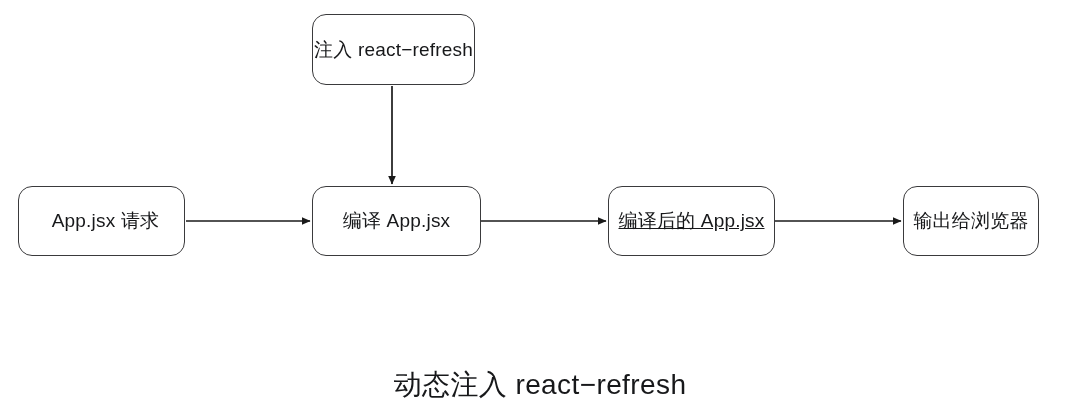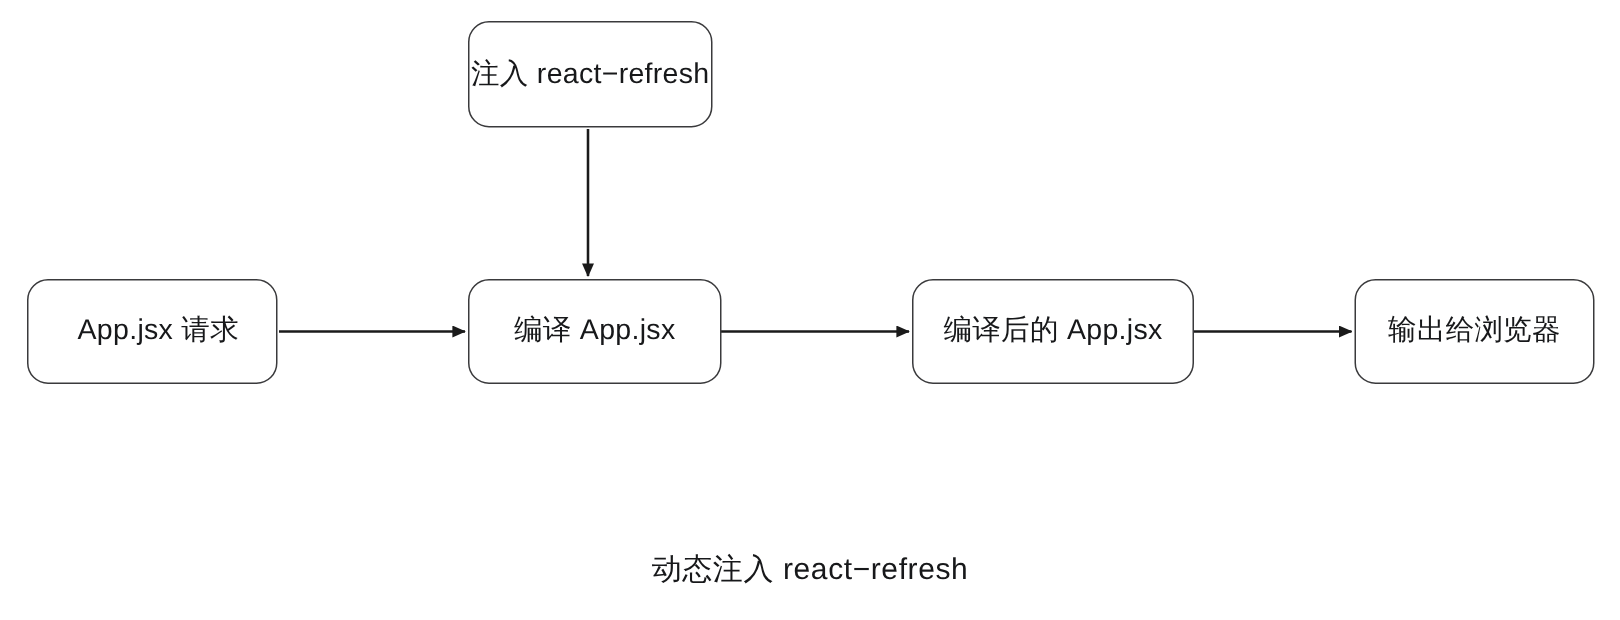--- a/index.html
+++ b/index.html
@@ -40,39 +40,39 @@
     letter-spacing: 0.2px;
     color: #17181a;
     white-space: nowrap;
     padding: 0 8px;
   }
 
   
   #node-inject      { left: 312px; top: 14px;  width: 163px; height: 71px; }
   #node-request     { left: 18px;  top: 186px; width: 167px; height: 70px; padding-left: 16px; }
   #node-compile     { left: 312px; top: 186px; width: 169px; height: 70px; }
-  #node-compiled    { left: 608px; top: 186px; width: 188px; height: 70px; }
-  #node-output      { left: 903px; top: 186px; width: 160px; height: 70px; }
+  #node-compiled    { left: 608px; top: 186px; width: 167px; height: 70px; text-decoration: underline; }
+  #node-output      { left: 903px; top: 186px; width: 136px; height: 70px; }
 
   .edge-layer {
     position: absolute;
     left: 0;
     top: 0;
     width: 1080px;
     height: 413px;
     pointer-events: none;
   }
 
   .caption {
     position: absolute;
     left: 0;
     top: 366px;
     width: 1080px;
     text-align: center;
-    font-size: 20px;
+    font-size: 28px;
     letter-spacing: 0.4px;
     color: #17181a;
     white-space: nowrap;
   }
 </style>
 </head>
 <body>
 
 <div id="diagram-canvas">
 

